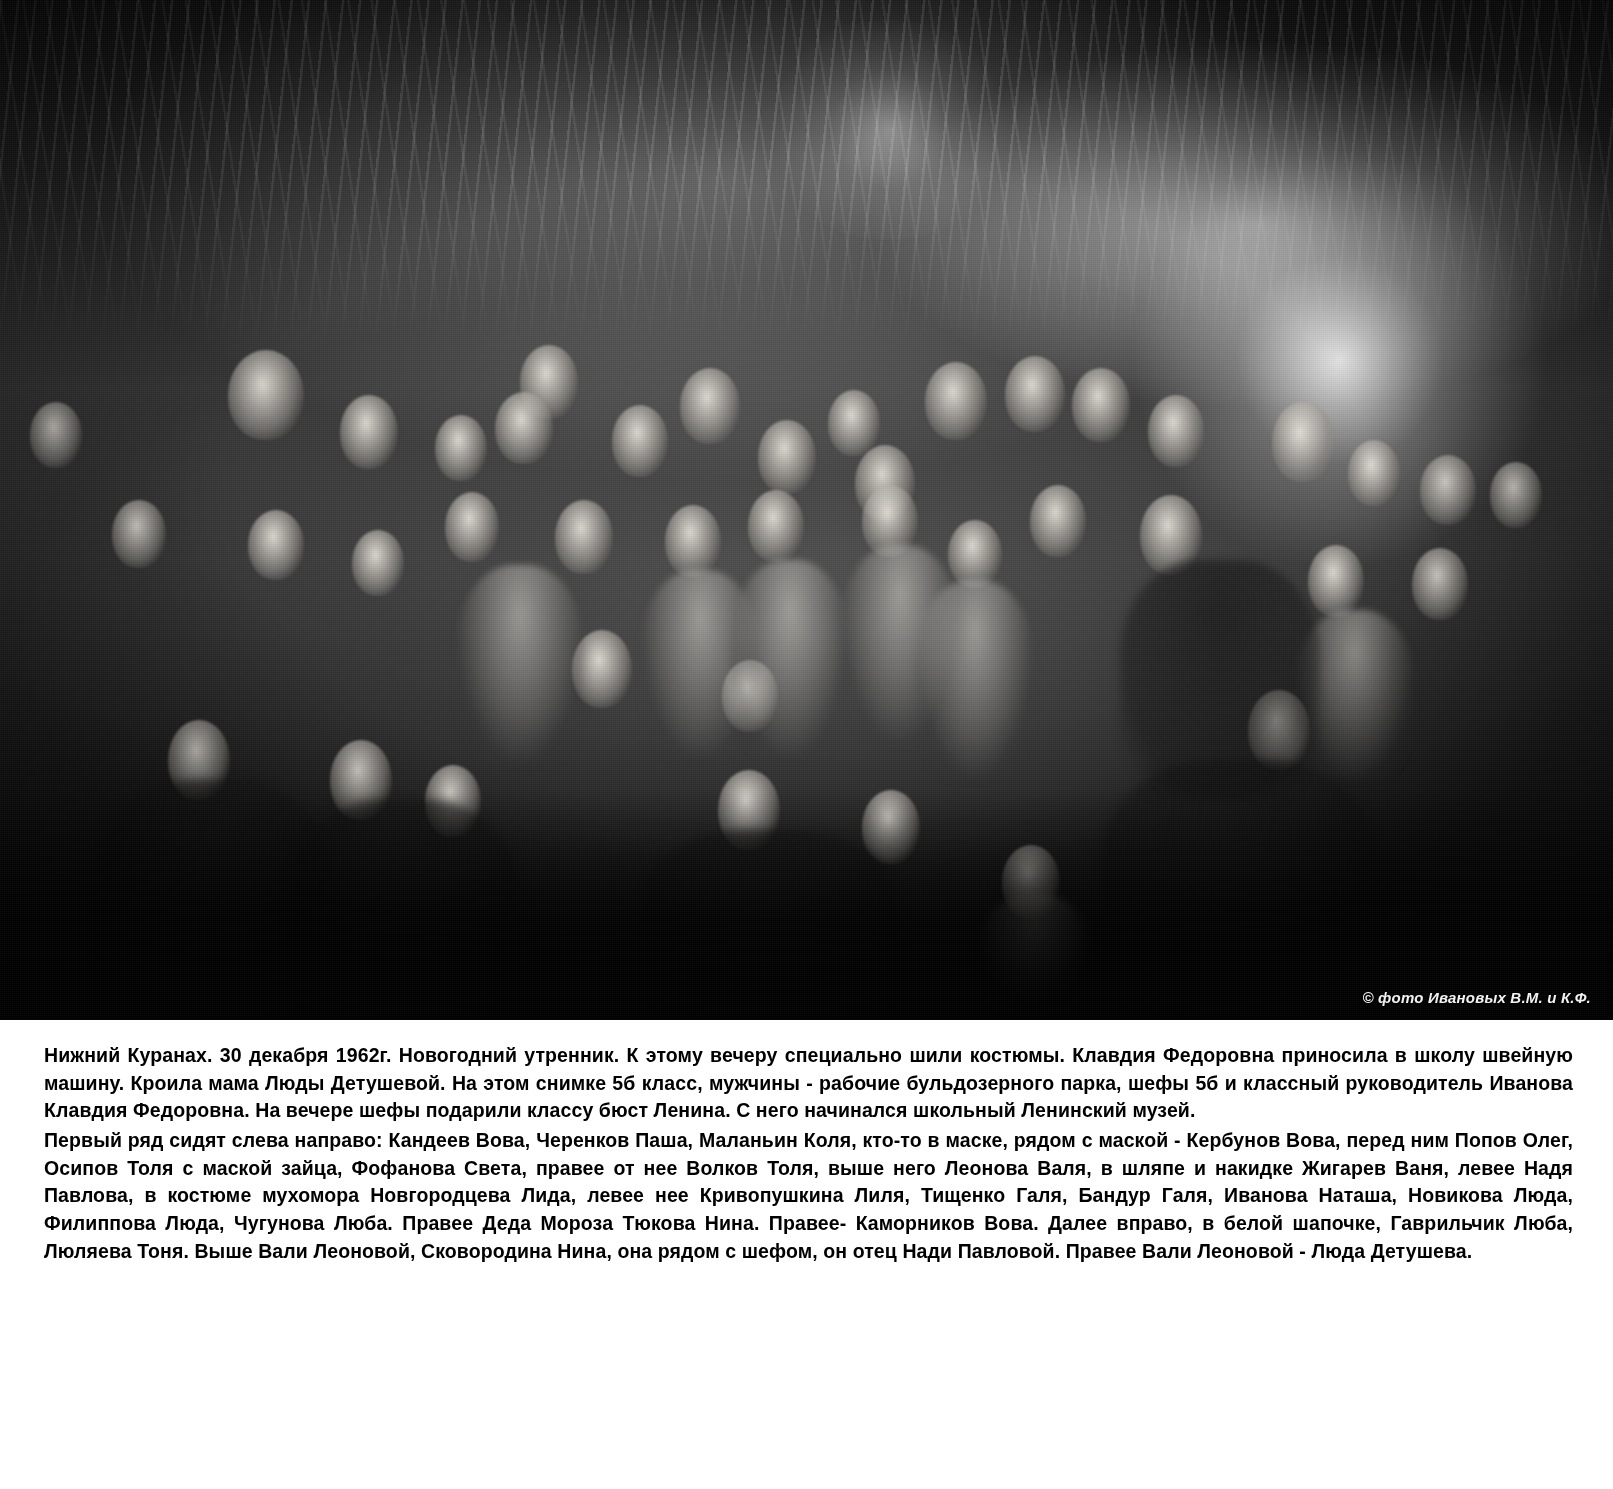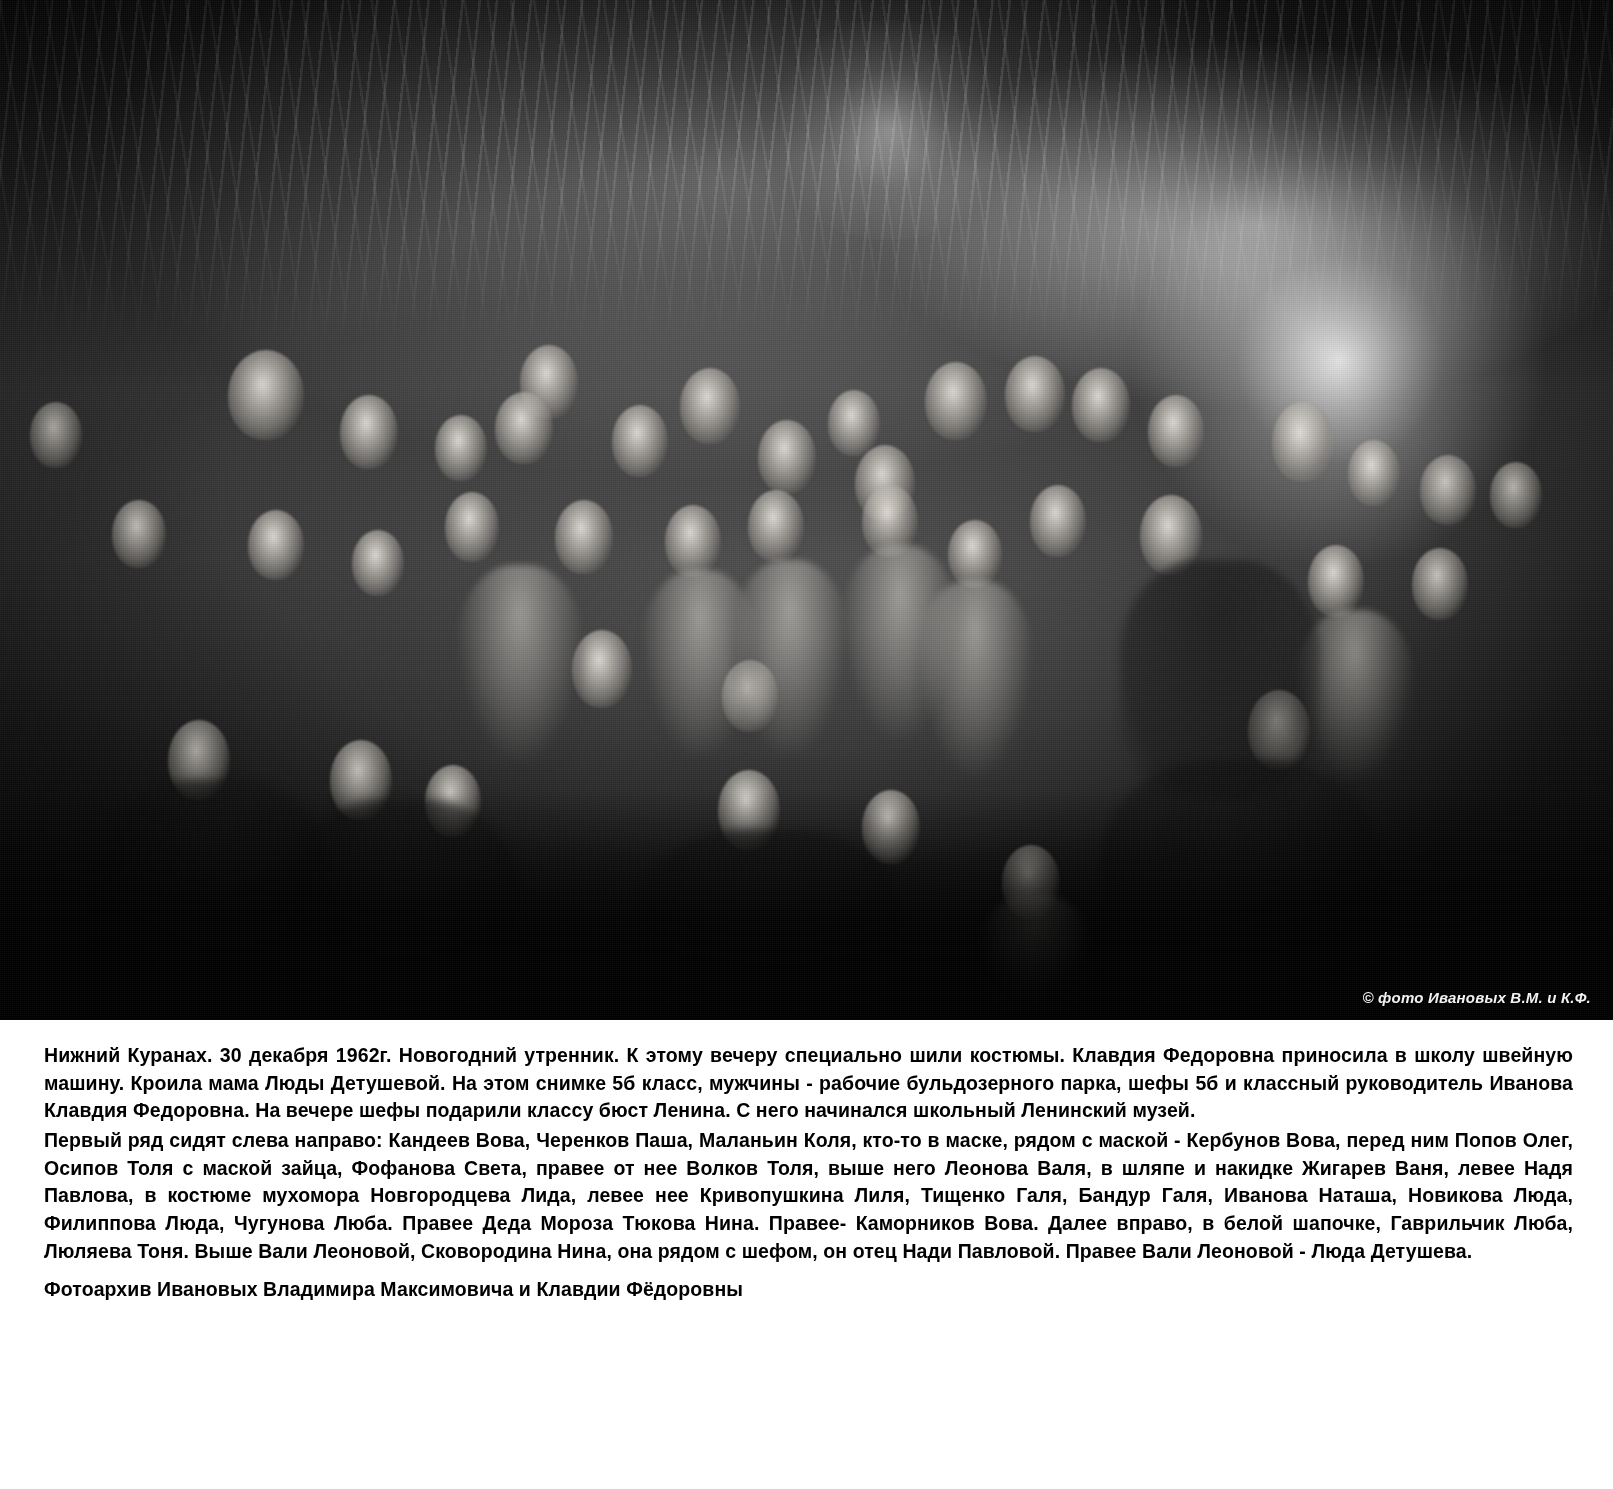--- a/index.html
+++ b/index.html
@@ -208,16 +208,15 @@
     <div class="floor"></div>
     <div class="vignette"></div>
     <div class="grain"></div>
 
     <div class="photo-credit">© фото Ивановых В.М. и К.Ф.</div>
   </div>
 
   <div class="caption">
     <p>Нижний Куранах. 30 декабря 1962г. Новогодний утренник. К этому вечеру специально шили костюмы. Клавдия Федоровна приносила в школу швейную машину. Кроила мама Люды Детушевой. На этом снимке 5б класс, мужчины - рабочие бульдозерного парка, шефы 5б и классный руководитель Иванова Клавдия Федоровна. На вечере шефы подарили классу бюст Ленина. С него начинался школьный Ленинский музей.</p>
     <p>Первый ряд сидят слева направо: Кандеев Вова, Черенков Паша, Маланьин Коля, кто-то в маске, рядом с маской - Кербунов Вова, перед ним Попов Олег, Осипов Толя с маской зайца, Фофанова Света, правее от нее Волков Толя, выше него Леонова Валя, в шляпе и накидке  Жигарев Ваня, левее Надя Павлова, в костюме мухомора Новгородцева Лида, левее нее  Кривопушкина Лиля, Тищенко Галя, Бандур Галя, Иванова Наташа, Новикова Люда, Филиппова Люда, Чугунова Люба. Правее Деда Мороза Тюкова Нина. Правее- Каморников Вова. Далее вправо, в белой шапочке, Гаврильчик Люба, Люляева Тоня. Выше Вали Леоновой, Сковородина Нина, она рядом с шефом, он отец Нади Павловой. Правее Вали Леоновой - Люда Детушева.</p>
-    <p class="last meta">Фотоархив Ивановых Владимира Максимовича и Клавдии Фёдоровны</p>
   </div>
 
 </div>
 
 </body></html>

